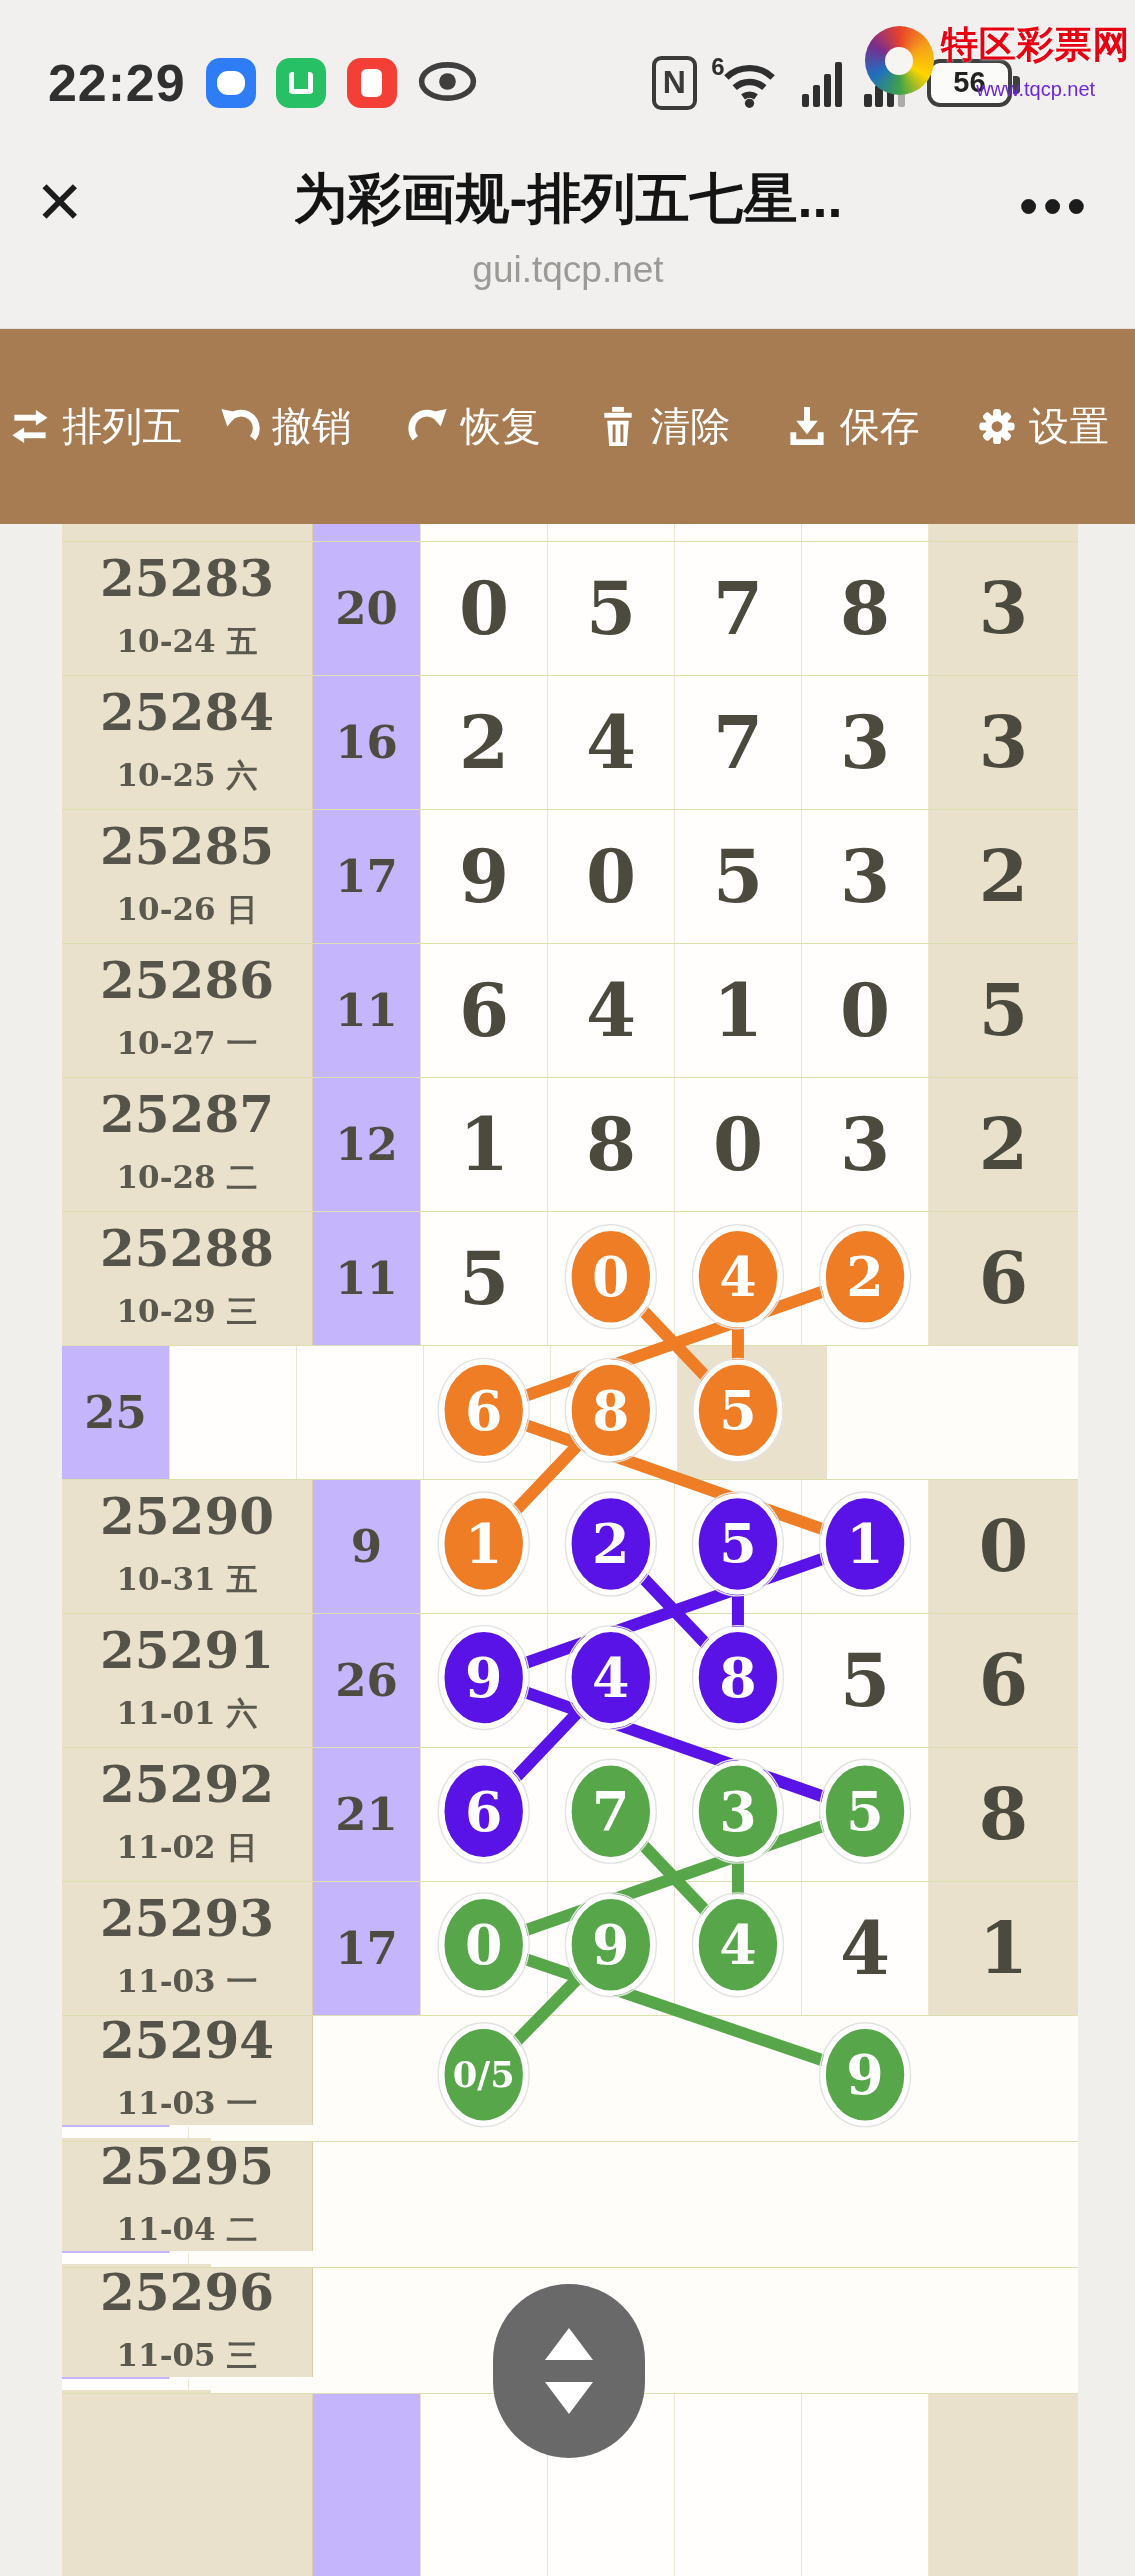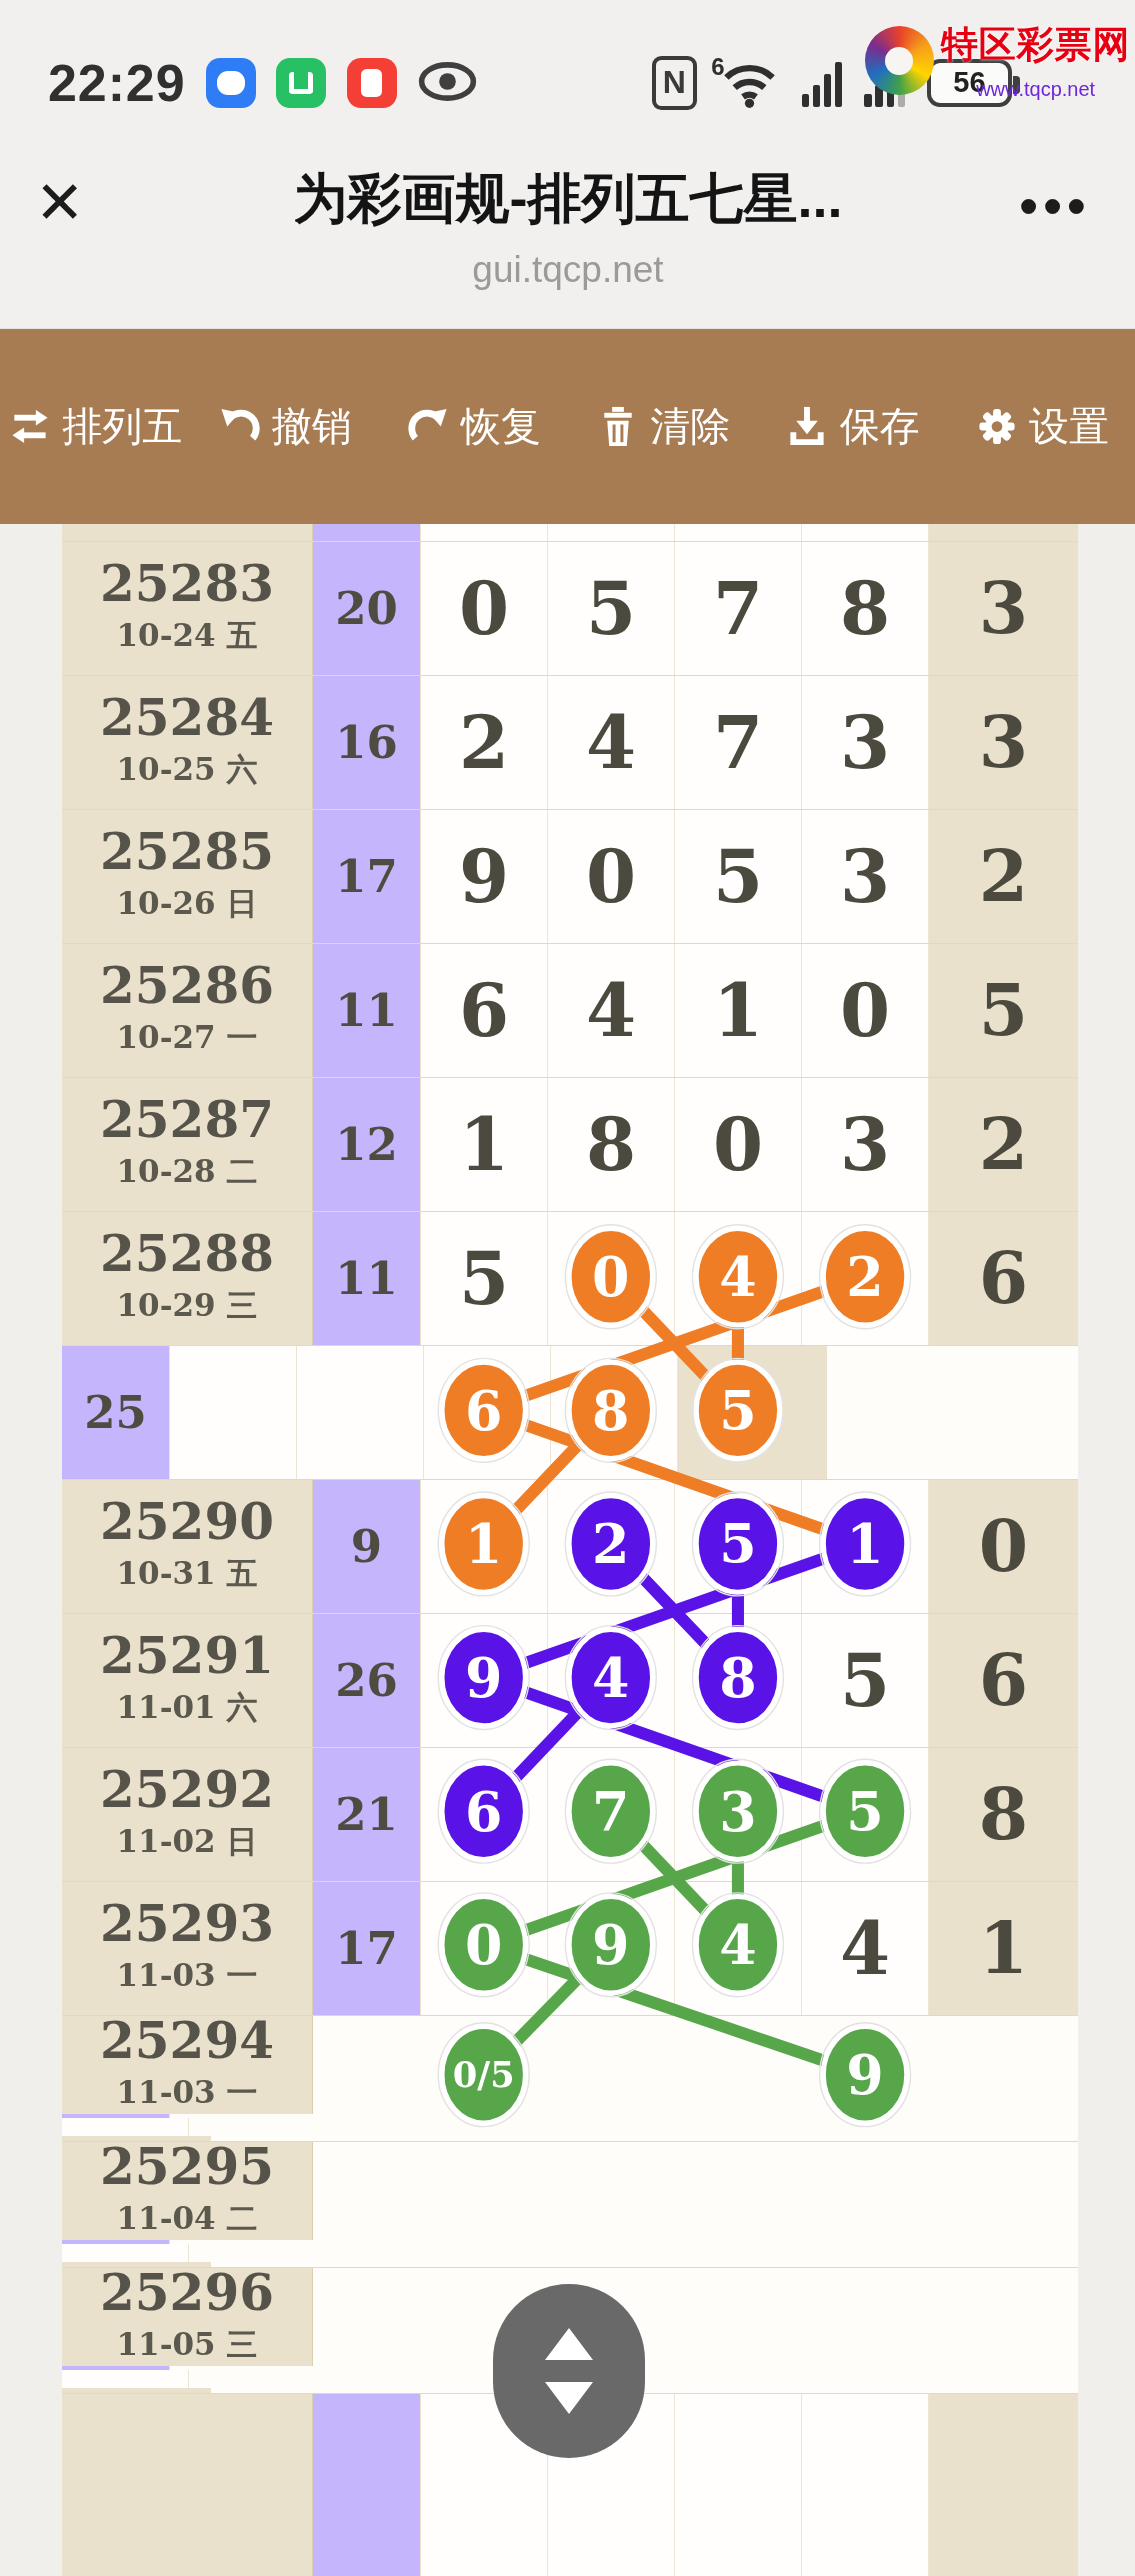--- a/index.html
+++ b/index.html
@@ -52,21 +52,21 @@
   .row { display:flex; height:134px; border-bottom:1.9px solid #dcdfae; }
   .row.short { height:126px;flex-direction:column; }
   .row.sliver { height:17.6px; }
   .row.partial { height:184px; }
   .cell { border-right:1.9px solid #ece5d1; height:100%; }
   .c-issue { width:251px; background:#e9e1cb; border-right:1.9px solid #d9d0ae; display:flex; flex-direction:column; align-items:center; justify-content:center; }
   .c-sum { width:108px; background:#c4b5fd; border-right:1.9px solid #ece5d1; display:flex; align-items:center; justify-content:center; }
   .c-d { width:127px; background:#fffefc; display:flex; align-items:center; justify-content:center; }
   .c-right { width:149px; background:#e9e1cb; border-right:none; display:flex; align-items:center; justify-content:center; }
   .iss { font-family:"DejaVu Serif", serif; font-weight:bold; font-size:50px; color:#56534a; line-height:1; }
-  .dt { font-family:"DejaVu Serif", serif; font-weight:bold; font-size:31px; color:#5b584e; margin-top:6px;text-align:center; }
+  .dt { font-family:"DejaVu Serif", serif; font-weight:bold; font-size:31px; color:#5b584e; margin-top:17px;text-align:center; }
   .sumv { font-family:"DejaVu Serif", serif; font-weight:bold; font-size:45px; color:#4e4c41; }
   .digit { font-family:"DejaVu Serif", serif; font-weight:bold; font-size:72px; color:#4c4a3f; }
   .rightv { font-family:"DejaVu Serif", serif; font-weight:bold; font-size:71px; color:#4c4a3f; }
   svg.overlay { position:absolute; left:0; top:0; pointer-events:none; z-index:2; }
 
   
   .scroll-pill { position:absolute; left:431px; top:1760px; width:152px; height:174px; background:#696969; border-radius:88px; z-index:4; display:flex; flex-direction:column; align-items:center; justify-content:center; gap:22px; }
   .tri-up { width:0; height:0; border-left:24px solid transparent; border-right:24px solid transparent; border-bottom:32px solid #fff; }
   .tri-down { width:0; height:0; border-left:24px solid transparent; border-right:24px solid transparent; border-top:32px solid #fff; }
 </style>

